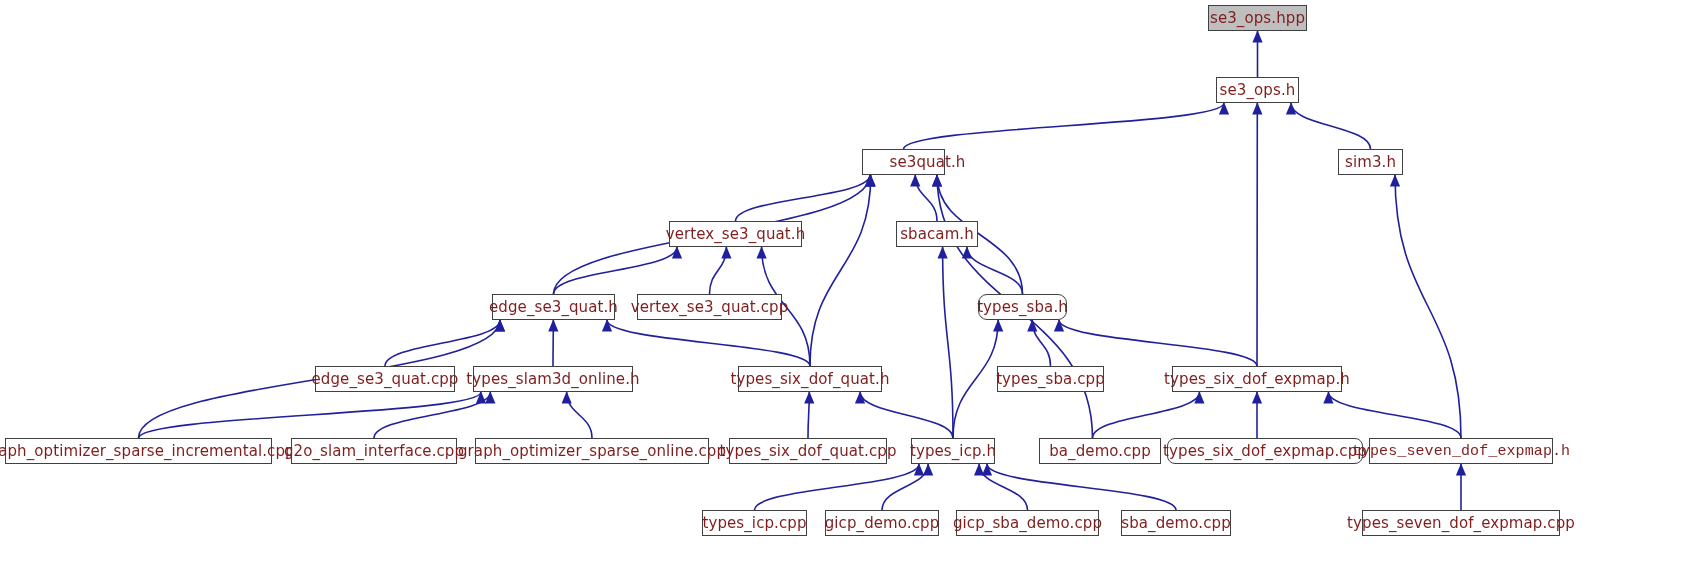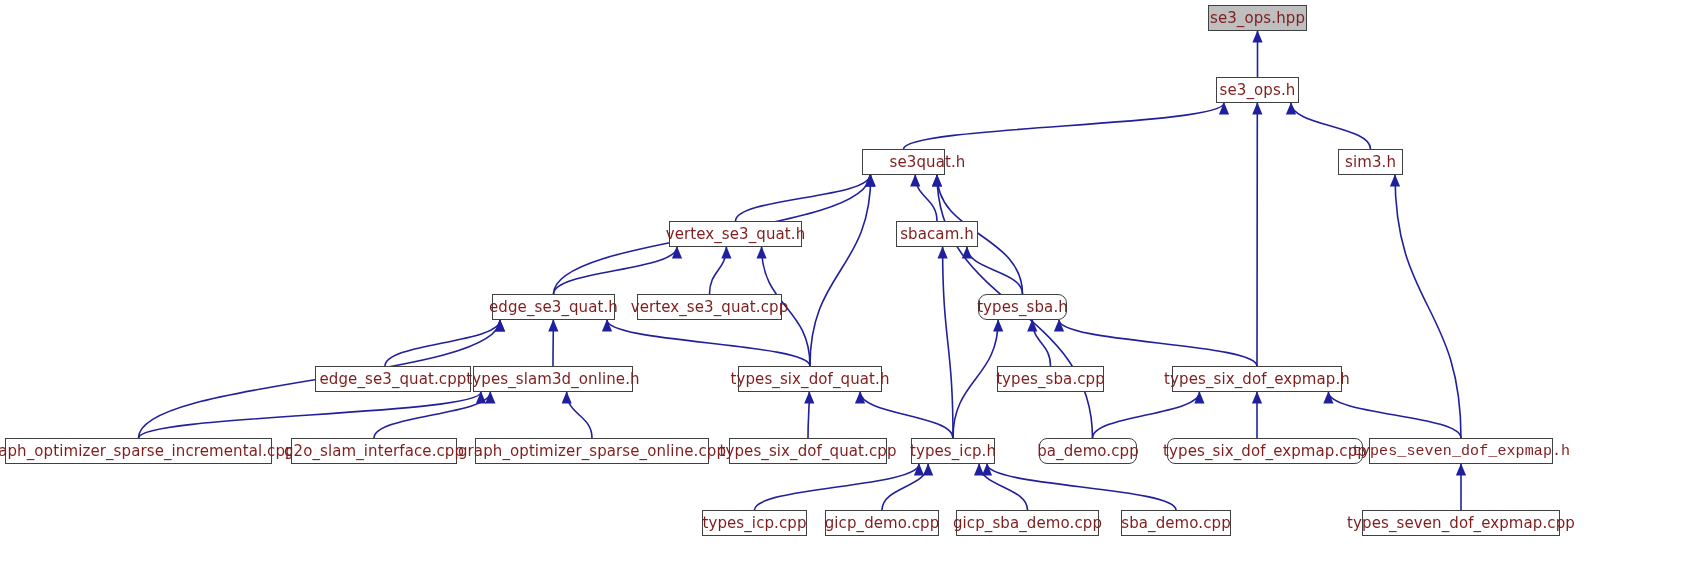--- a/index.html
+++ b/index.html
@@ -85,31 +85,31 @@
   <div id="nodes">
       <div class="node root" style="left: 1208px; top: 5px; width: 99px;">se3_ops.hpp</div>
       <div class="node" style="left: 1216px; top: 77px; width: 83px;">se3_ops.h</div>
       <div class="node" style="left: 862px; top: 149px; width: 83px; padding-left: 48px;">se3quat.h</div>
       <div class="node" style="left: 1338px; top: 149px; width: 65px;">sim3.h</div>
       <div class="node" style="left: 669px; top: 221px; width: 133px;">vertex_se3_quat.h</div>
       <div class="node" style="left: 896px; top: 221px; width: 82px;">sbacam.h</div>
       <div class="node" style="left: 492px; top: 294px; width: 123px;">edge_se3_quat.h</div>
       <div class="node" style="left: 637px; top: 294px; width: 145px;">vertex_se3_quat.cpp</div>
       <div class="node" style="left: 978px; top: 294px; width: 89px; border-radius: 9px;">types_sba.h</div>
-      <div class="node" style="left: 315px; top: 366px; width: 156px;">edge_se3_quat.cpp</div>
+      <div class="node" style="left: 315px; top: 366px; width: 140px;">edge_se3_quat.cpp</div>
       <div class="node" style="left: 473px; top: 366px; width: 160px;">types_slam3d_online.h</div>
       <div class="node" style="left: 738px; top: 366px; width: 144px;">types_six_dof_quat.h</div>
       <div class="node" style="left: 997px; top: 366px; width: 107px;">types_sba.cpp</div>
       <div class="node" style="left: 1172px; top: 366px; width: 170px;">types_six_dof_expmap.h</div>
       <div class="node" style="left: 5px; top: 438px; width: 267px;">graph_optimizer_sparse_incremental.cpp</div>
       <div class="node" style="left: 291px; top: 438px; width: 166px;">g2o_slam_interface.cpp</div>
       <div class="node" style="left: 475px; top: 438px; width: 234px;">graph_optimizer_sparse_online.cpp</div>
       <div class="node" style="left: 729px; top: 438px; width: 158px;">types_six_dof_quat.cpp</div>
       <div class="node" style="left: 911px; top: 438px; width: 84px;">types_icp.h</div>
-      <div class="node" style="left: 1039px; top: 438px; width: 98px; border-radius: 8px;">ba_demo.cpp</div>
+      <div class="node" style="left: 1039px; top: 438px; width: 122px;">ba_demo.cpp</div>
       <div class="node" style="left: 1167px; top: 438px; width: 196px; border-radius: 8px;">types_six_dof_expmap.cpp</div>
       <div class="node" style="left: 1369px; top: 438px; width: 184px; font-family: Liberation Mono, monospace;">types_seven_dof_expmap.h</div>
       <div class="node" style="left: 702px; top: 510px; width: 105px;">types_icp.cpp</div>
       <div class="node" style="left: 825px; top: 510px; width: 114px;">gicp_demo.cpp</div>
       <div class="node" style="left: 956px; top: 510px; width: 143px;">gicp_sba_demo.cpp</div>
       <div class="node" style="left: 1121px; top: 510px; width: 110px;">sba_demo.cpp</div>
       <div class="node" style="left: 1362px; top: 510px; width: 198px;">types_seven_dof_expmap.cpp</div>
     </div>
 </div>
 

